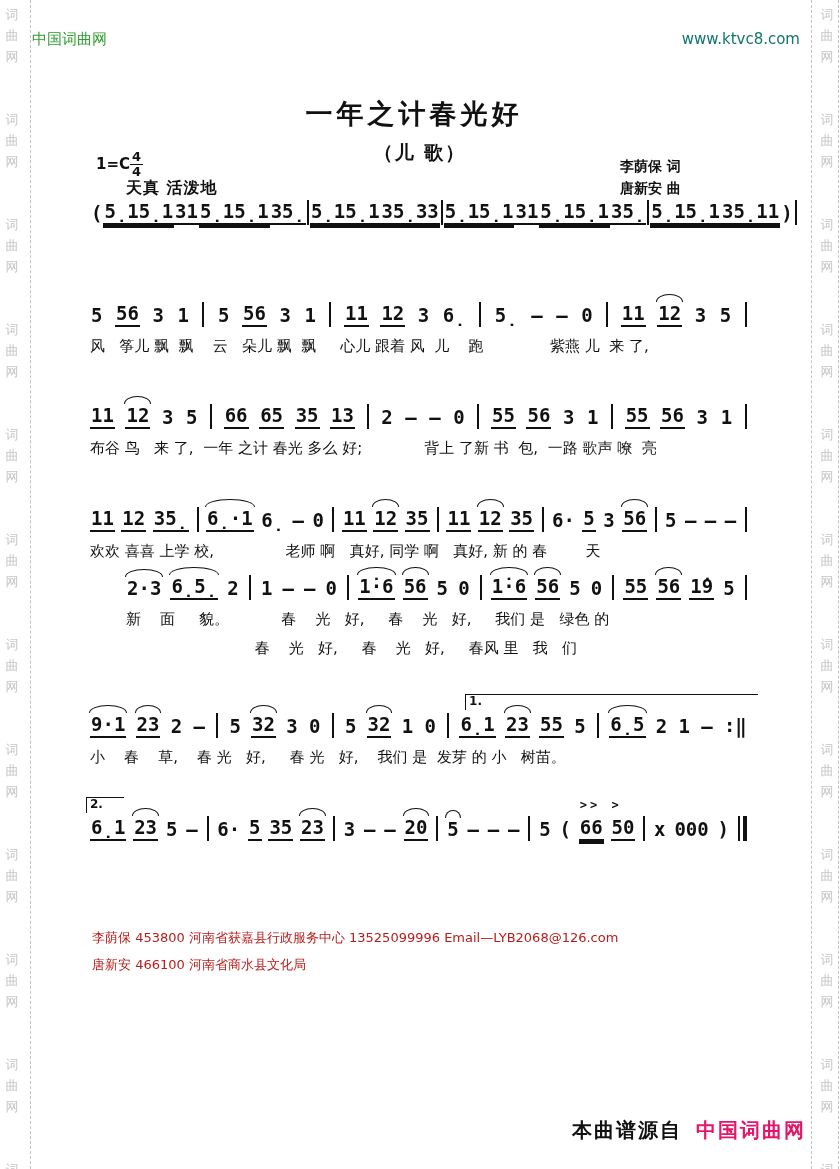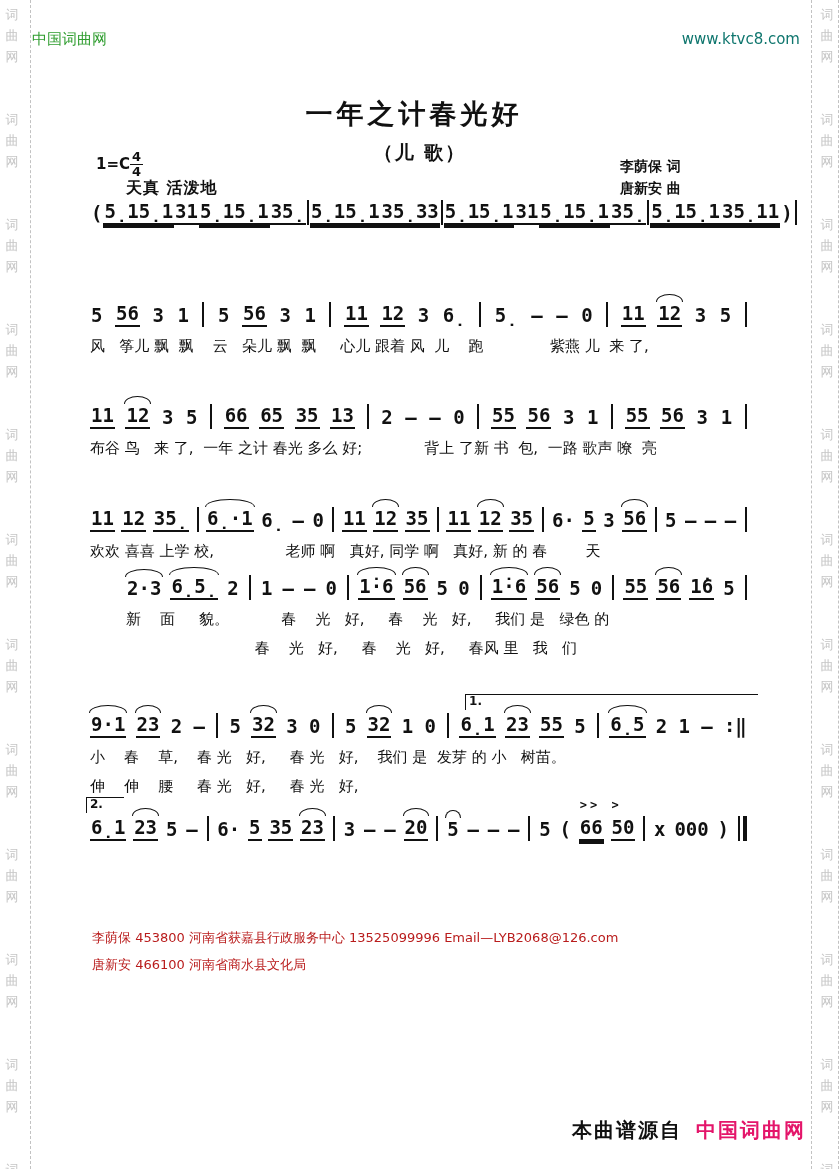--- a/index.html
+++ b/index.html
@@ -309,21 +309,21 @@
         <span class="tok">5</span>
         <span class="tok">0</span>
         <span class="bar"></span>
         <span class="tok u1 slur">1̇·6</span>
         <span class="tok u1 slur">56</span>
         <span class="tok">5</span>
         <span class="tok">0</span>
         <span class="bar"></span>
         <span class="tok u1">55</span>
         <span class="tok u1 slur">56</span>
-        <span class="tok u1">1̇6</span>
+        <span class="tok u1">1̇9</span>
         <span class="tok">5</span>
         <span class="bar"></span>
       </div>
       <div class="lyric">新    面     貌。           春    光   好,     春    光   好,     我们 是   绿色 的</div>
       <div class="lyric">                           春    光   好,     春    光   好,     春风 里   我   们</div>
     </div>
     <div class="system sys6">
       <span class="volta right">1.</span>
       <div class="notes">
         <span class="tok u1 slur">9·1</span>
@@ -346,21 +346,20 @@
         <span class="tok u1">55</span>
         <span class="tok">5</span>
         <span class="bar"></span>
         <span class="tok u1 slur">6̣5</span>
         <span class="tok">2</span>
         <span class="tok">1</span>
         <span class="tok">–</span>
         <span class="tok">∶‖</span>
       </div>
       <div class="lyric">小    春    草,    春 光   好,     春 光   好,    我们 是  发芽 的 小   树苗。</div>
-      <div class="lyric">伸    伸    腰     春 光   好,     春 光   好,</div>
     </div>
     <div class="system sys7">
       <span class="volta left">2.</span>
       <div class="notes">
         <span class="tok u1">6̣1</span>
         <span class="tok u1 slur">23</span>
         <span class="tok">5</span>
         <span class="tok">–</span>
         <span class="bar"></span>
         <span class="tok">6·</span>

